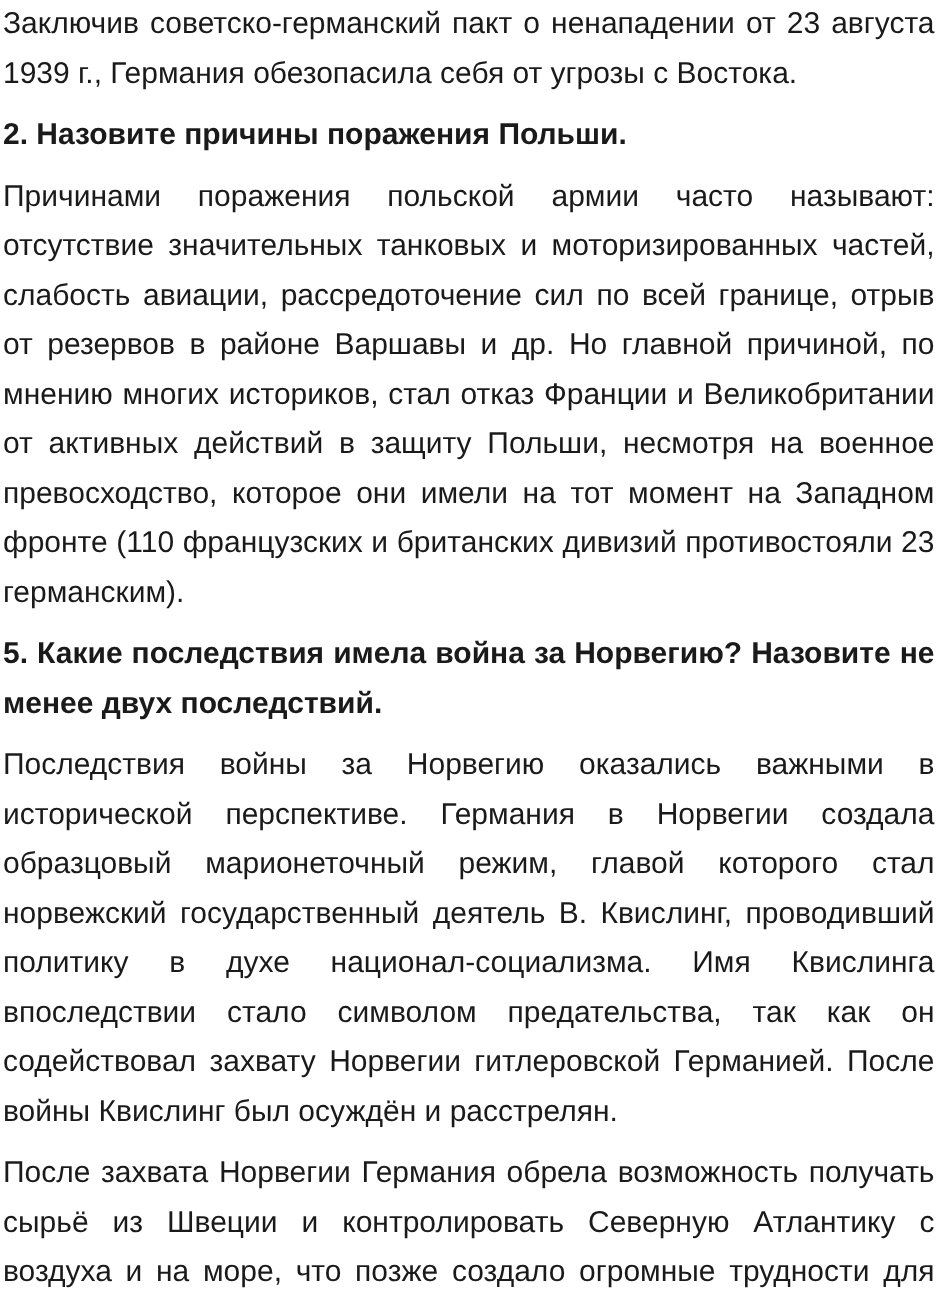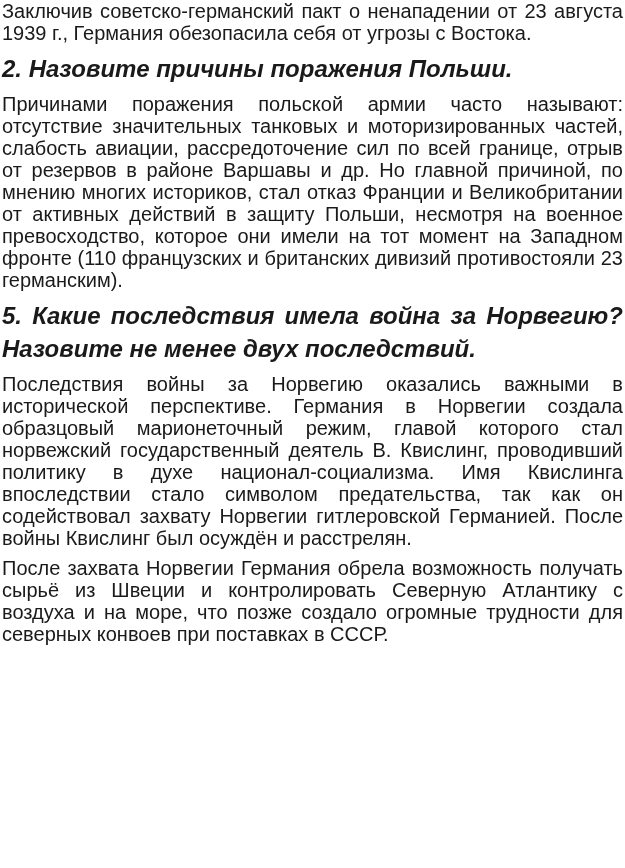--- a/index.html
+++ b/index.html
@@ -15,32 +15,31 @@
     color: #1a1a1a;
     -webkit-font-smoothing: antialiased;
   }
   .doc {
     padding: 0 2px;
     box-sizing: border-box;
     width: 625px;
   }
   .para {
     font-size: 20px;
-    line-height: 22px;
+    line-height: 33px;
     font-weight: 400;
     text-align: justify;
     margin: 0 0 8px 0;
   }
   .heading {
-    font-size: 24px;
+    font-size: 20px;
     line-height: 33px;
     font-weight: 700;
     text-align: justify;
     margin: 0 0 8px 0;
-    font-style: italic;
   }
 </style>
 </head>
 <body>
 
 <div class="doc">
   <p class="para">Заключив советско-германский пакт о ненападении от 23 августа 1939 г., Германия обезопасила себя от угрозы с Востока.</p>
 
   <p class="heading">2. Назовите причины поражения Польши.</p>
 

